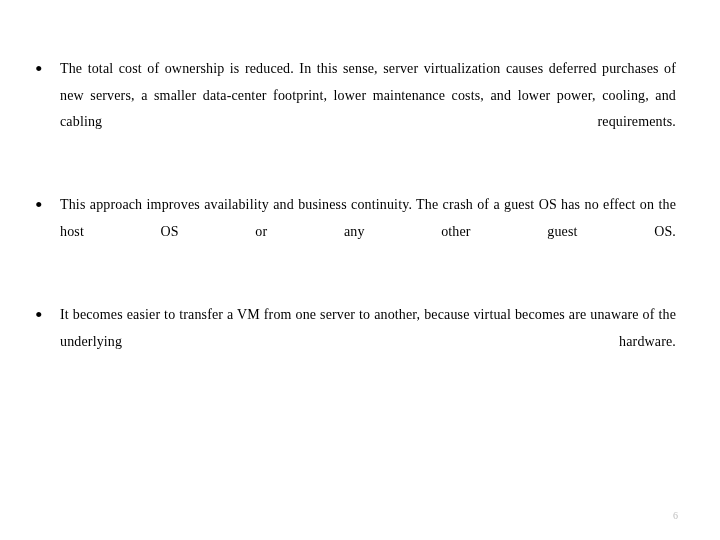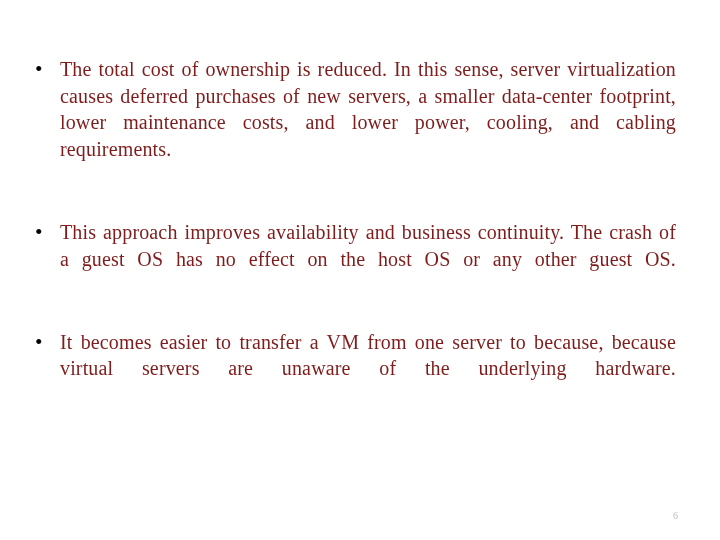--- a/index.html
+++ b/index.html
@@ -48,25 +48,25 @@
     text-align: left;
     padding-left: 5px;
     box-sizing: border-box;
     color: #000000;
     -webkit-user-select: none;
     user-select: none;
   }
 
   .bullet-text {
     flex: 1 1 auto;
-    font-size: 20px;
+    font-size: 14px;
     line-height: 26.6px;
     text-align: justify;
     text-justify: inter-word;
-    color: #7f1d1d;
+    color: #000000;
     letter-spacing: 0.15px;
     word-spacing: 0.2px;
     hyphens: none;
   }
 
   
   .bullet-text::after {
     content: "";
     display: inline-block;
     width: 100%;
@@ -94,20 +94,20 @@
       <span class="bullet-text">The total cost of ownership is reduced. In this sense, server virtualization causes deferred purchases of new servers, a smaller data-center footprint, lower maintenance costs, and lower power, cooling, and cabling requirements.</span>
     </div>
 
     <div class="bullet-item">
       <span class="bullet-marker">•</span>
       <span class="bullet-text">This approach improves availability and business continuity. The crash of a guest OS has no effect on the host OS or any other guest OS.</span>
     </div>
 
     <div class="bullet-item">
       <span class="bullet-marker">•</span>
-      <span class="bullet-text">It becomes easier to transfer a VM from one server to because, because virtual servers are unaware of the underlying hardware.</span>
+      <span class="bullet-text">It becomes easier to transfer a VM from one server to another, because virtual becomes are unaware of the underlying hardware.</span>
     </div>
 
   </div>
 
   <div class="page-number">6</div>
 
 </div>
 
 </body></html>

